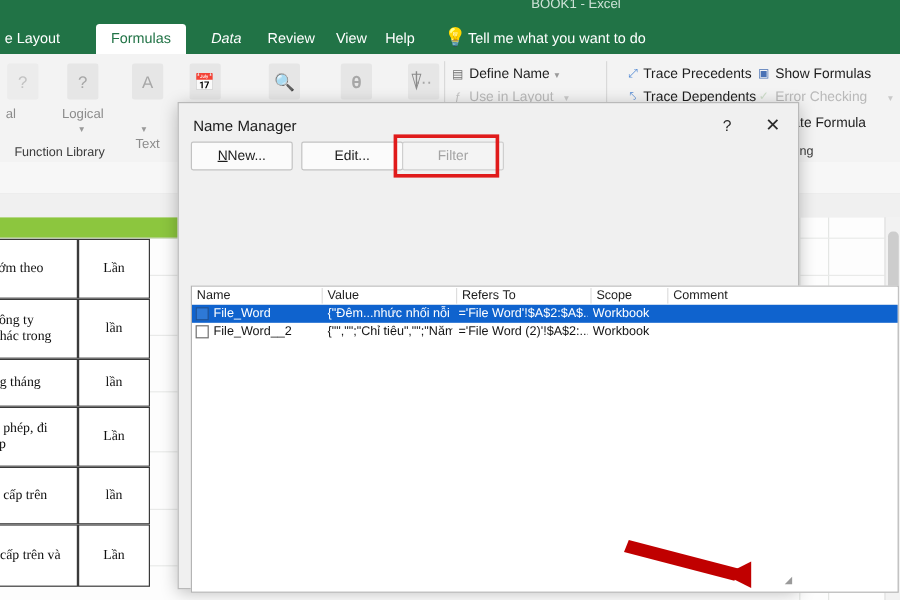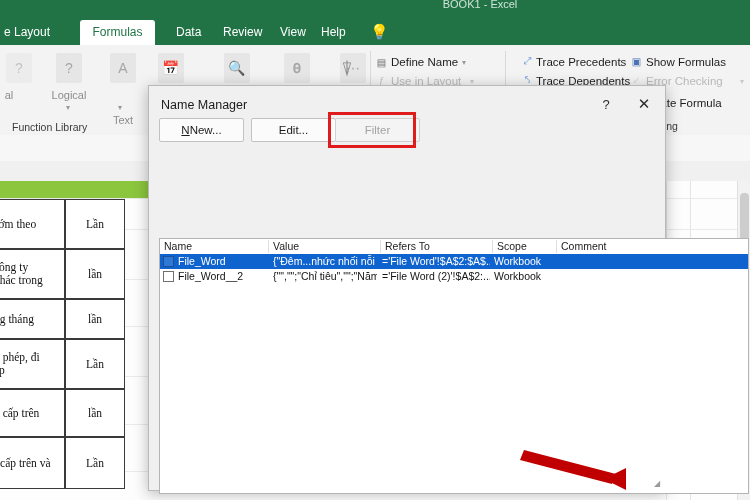--- a/index.html
+++ b/index.html
@@ -199,26 +199,27 @@
 </head>
 <body>
 
 <div id="excel">
 
   <div class="ribbon-band">
     <div class="title-text">BOOK1  -  Excel</div>
 
     <div class="tab" style="left:-6px;padding:0 10px;">e Layout</div>
     <div class="tab active" style="left:80px;width:75px;text-align:center;">Formulas</div>
-    <div class="tab" style="left:168px;padding:0 8px;">Data</div>
+    <div class="tab" style="left:168px;padding:0 8px;font-style:italic;">Data</div>
     <div class="tab" style="left:215px;padding:0 8px;">Review</div>
     <div class="tab" style="left:272px;padding:0 8px;">View</div>
     <div class="tab" style="left:313px;padding:0 8px;">Help</div>
 
     <div class="bulb" style="left:370px;">💡</div>
+    <div class="tell-me" style="left:390px;">Tell me what you want to do</div>
   </div>
 
   <div class="ribbon-body">
 
     <div class="fn-icon dim" style="left:6px;top:8px;">?</div>
     <div class="fn-icon" style="left:56px;top:8px;">?</div>
     <div class="fn-icon" style="left:110px;top:8px;">A</div>
     <div class="fn-icon" style="left:158px;top:8px;">📅</div>
     <div class="fn-icon" style="left:224px;top:8px;">🔍</div>
     <div class="fn-icon" style="left:284px;top:8px;">𝛉</div>

